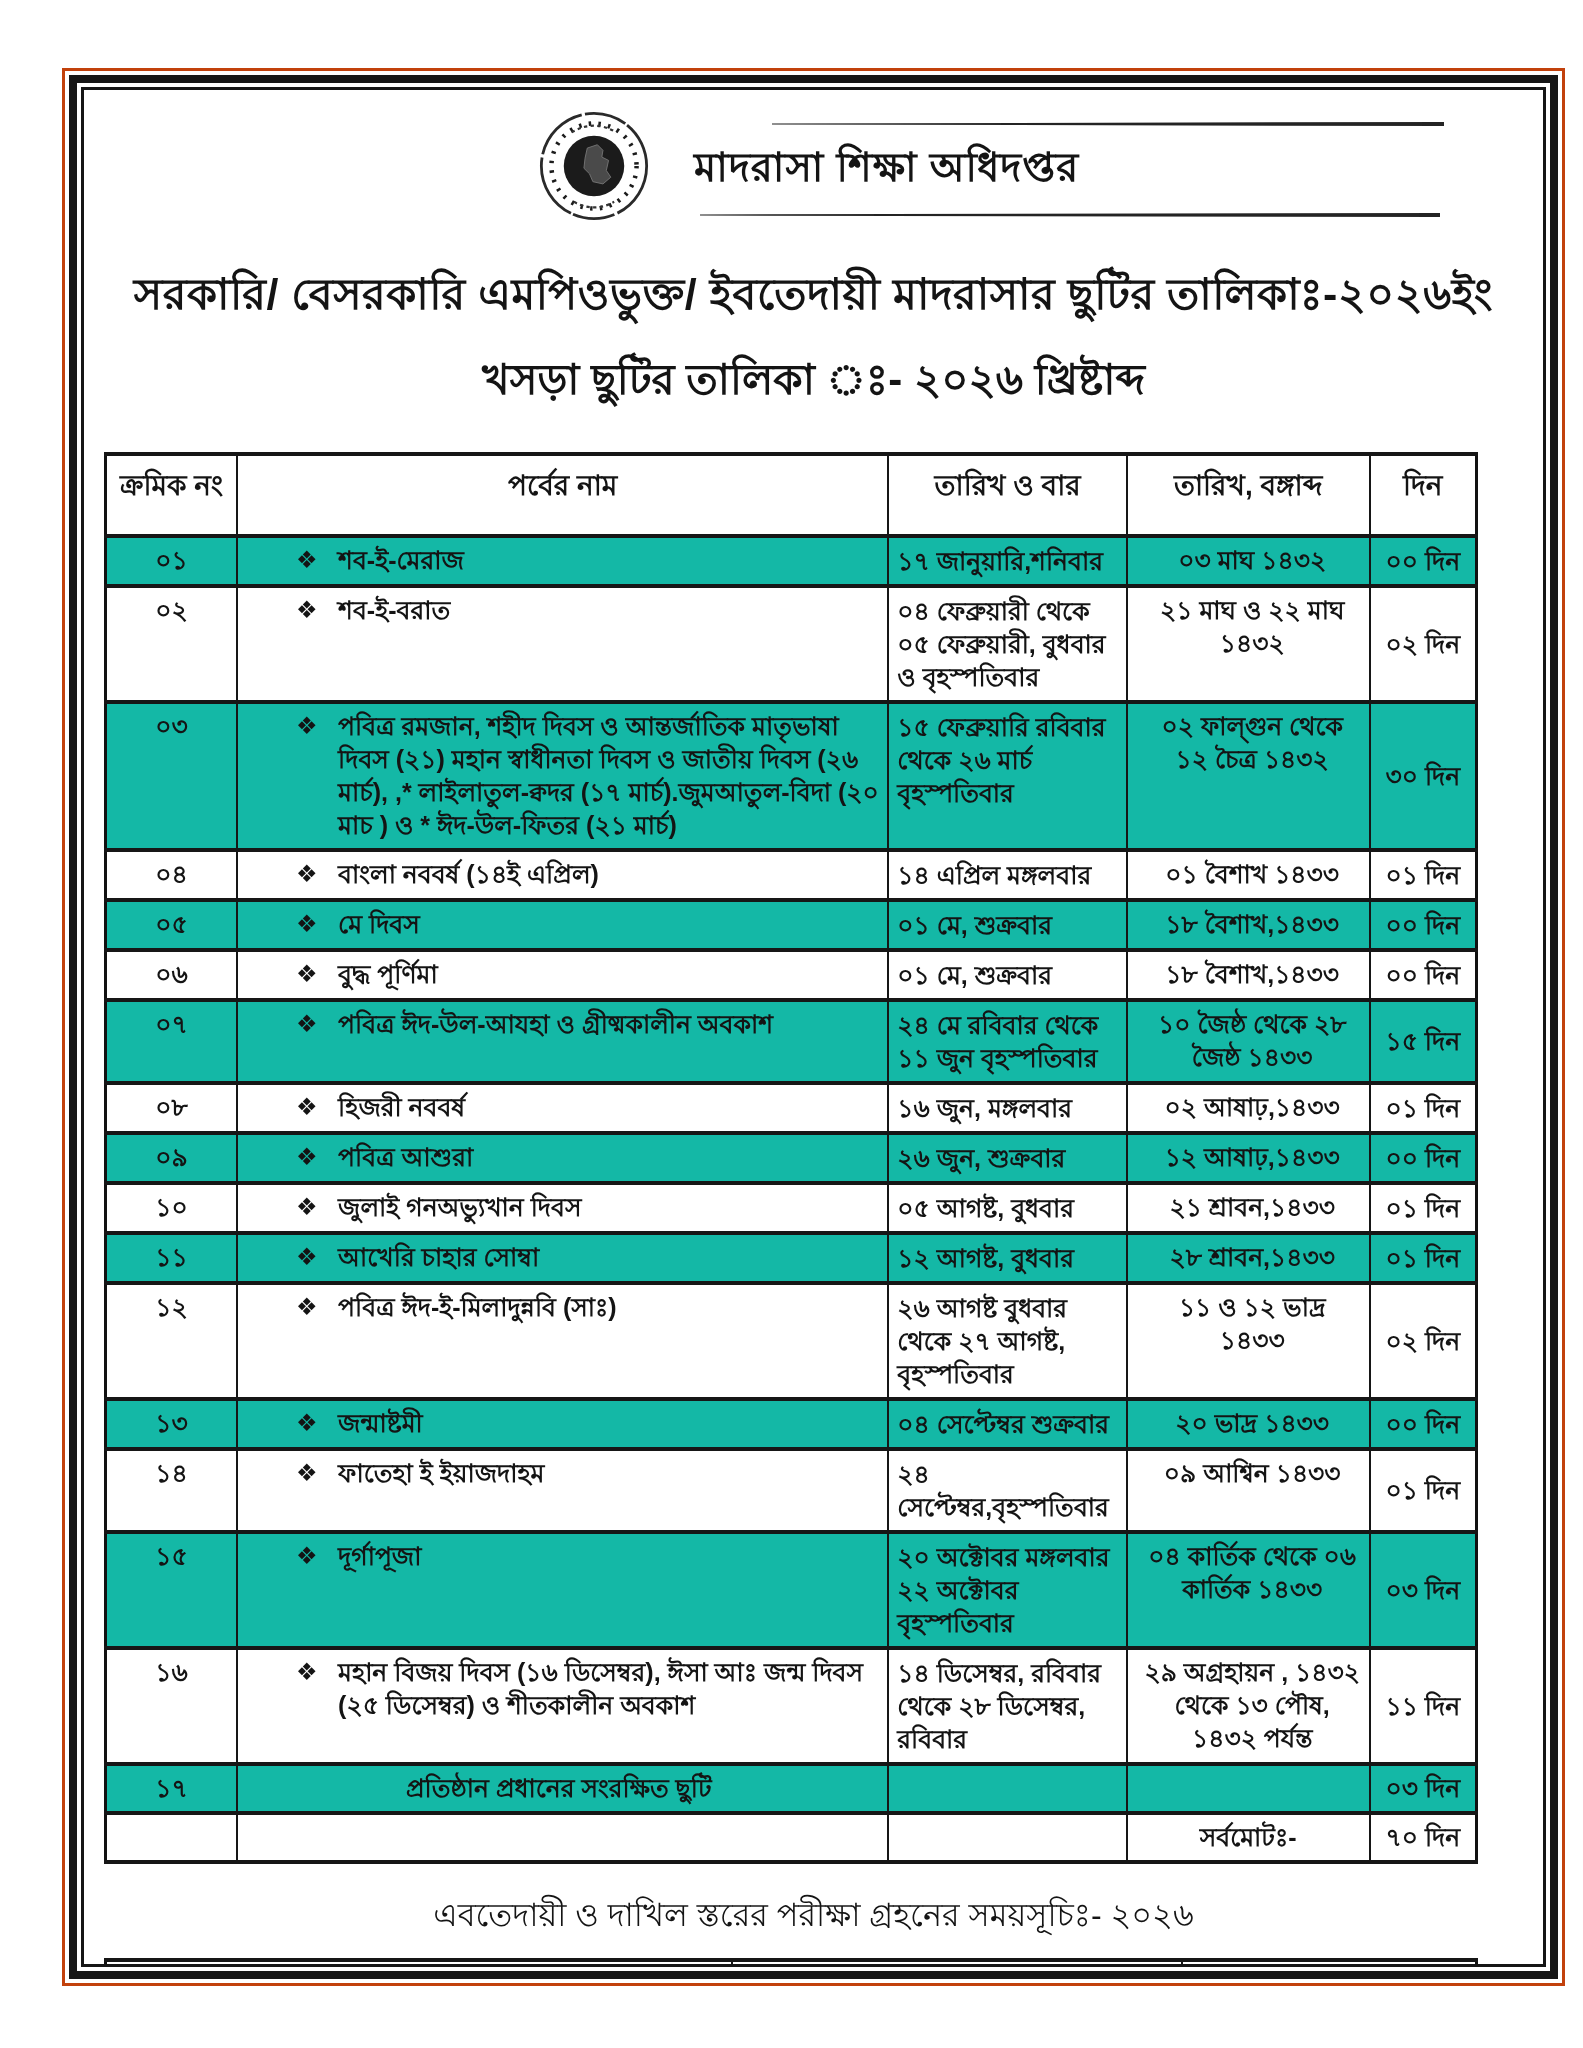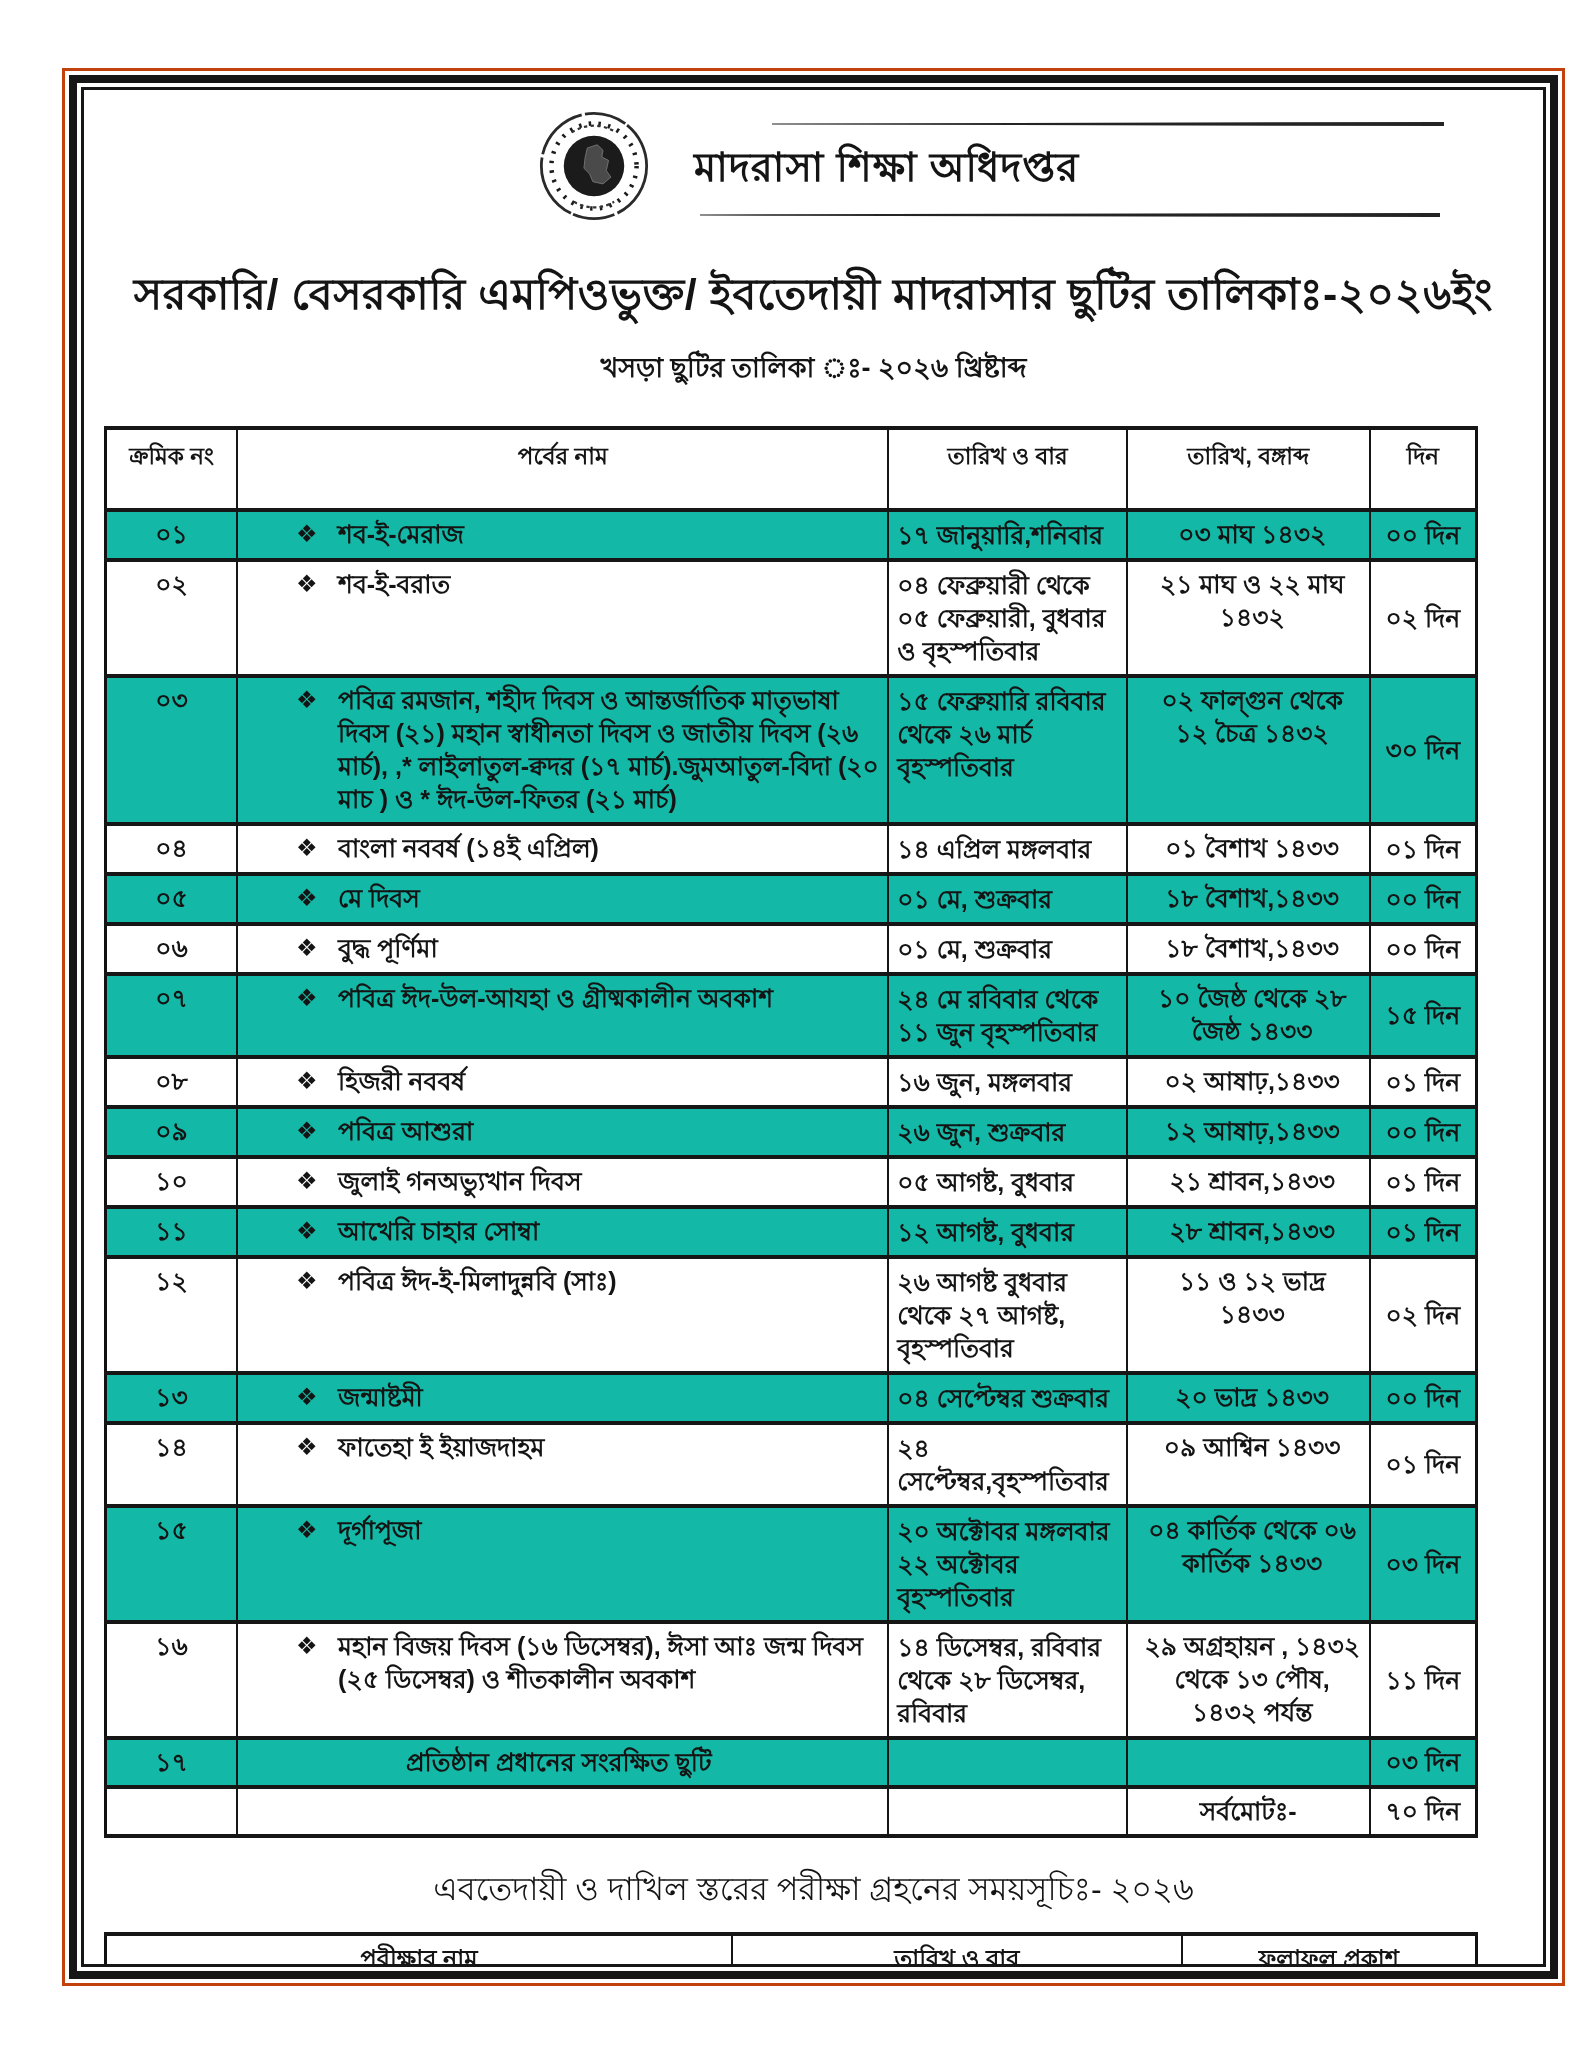--- a/index.html
+++ b/index.html
@@ -19,31 +19,31 @@
   
   .hdr{position:relative;height:148px;margin-top:6px;}
   .seal{position:absolute;left:436px;top:2px;width:112px;height:112px;}
   .org-wrap{position:absolute;left:580px;top:14px;width:760px;}
   .org-line{height:4px;background:#242424;}
   .org-line.top{width:672px;margin-left:90px;clip-path:polygon(0 35%,100% 0,100% 100%,0 65%);}
   .org-line.bot{width:740px;margin-left:18px;margin-top:10px;clip-path:polygon(0 35%,100% 0,100% 100%,0 65%);}
   .org-name{font-size:40px;font-weight:bold;padding:10px 0 0 12px;letter-spacing:1px;}
 
   .title1{text-align:center;font-size:43px;font-weight:bold;margin:6px 0 0 0;letter-spacing:.5px;}
-  .title2{text-align:center;font-size:27px;font-weight:bold;margin:14px 0 0 0;}
+  .title2{text-align:center;font-size:42px;font-weight:bold;margin:14px 0 0 0;}
 
   
   table{border-collapse:collapse;table-layout:fixed;}
   .holiday-table{width:1374px;margin:34px 0 0 2px;border:3px solid #111;}
   .holiday-table th,.holiday-table td{
     border:2px solid #161616;border-top-width:4px;border-bottom-width:4px;
     box-sizing:border-box;overflow:hidden;
   }
   .holiday-table th{
-    font-size:23px;font-weight:bold;vertical-align:top;padding:8px 4px;height:82px;text-align:center;
+    font-size:28px;font-weight:bold;vertical-align:top;padding:8px 4px;height:82px;text-align:center;
   }
   .holiday-table td{font-size:25px;font-weight:600;padding:6px 8px;vertical-align:top;line-height:1.32;}
   .col-sl{width:9.6%;} .col-name{width:47.5%;} .col-date{width:17.4%;}
   .col-bangla{width:17.7%;} .col-days{width:7.8%;}
   td.sl{text-align:center;}
   td.name{padding-left:0;}
   .name-inner{display:flex;align-items:flex-start;padding-left:58px;}
   .bullet{width:42px;flex:0 0 42px;font-size:24px;line-height:1.3;}
   .name-center{text-align:center;padding-left:0;}
   td.date{text-align:left;padding-top:7px;}

